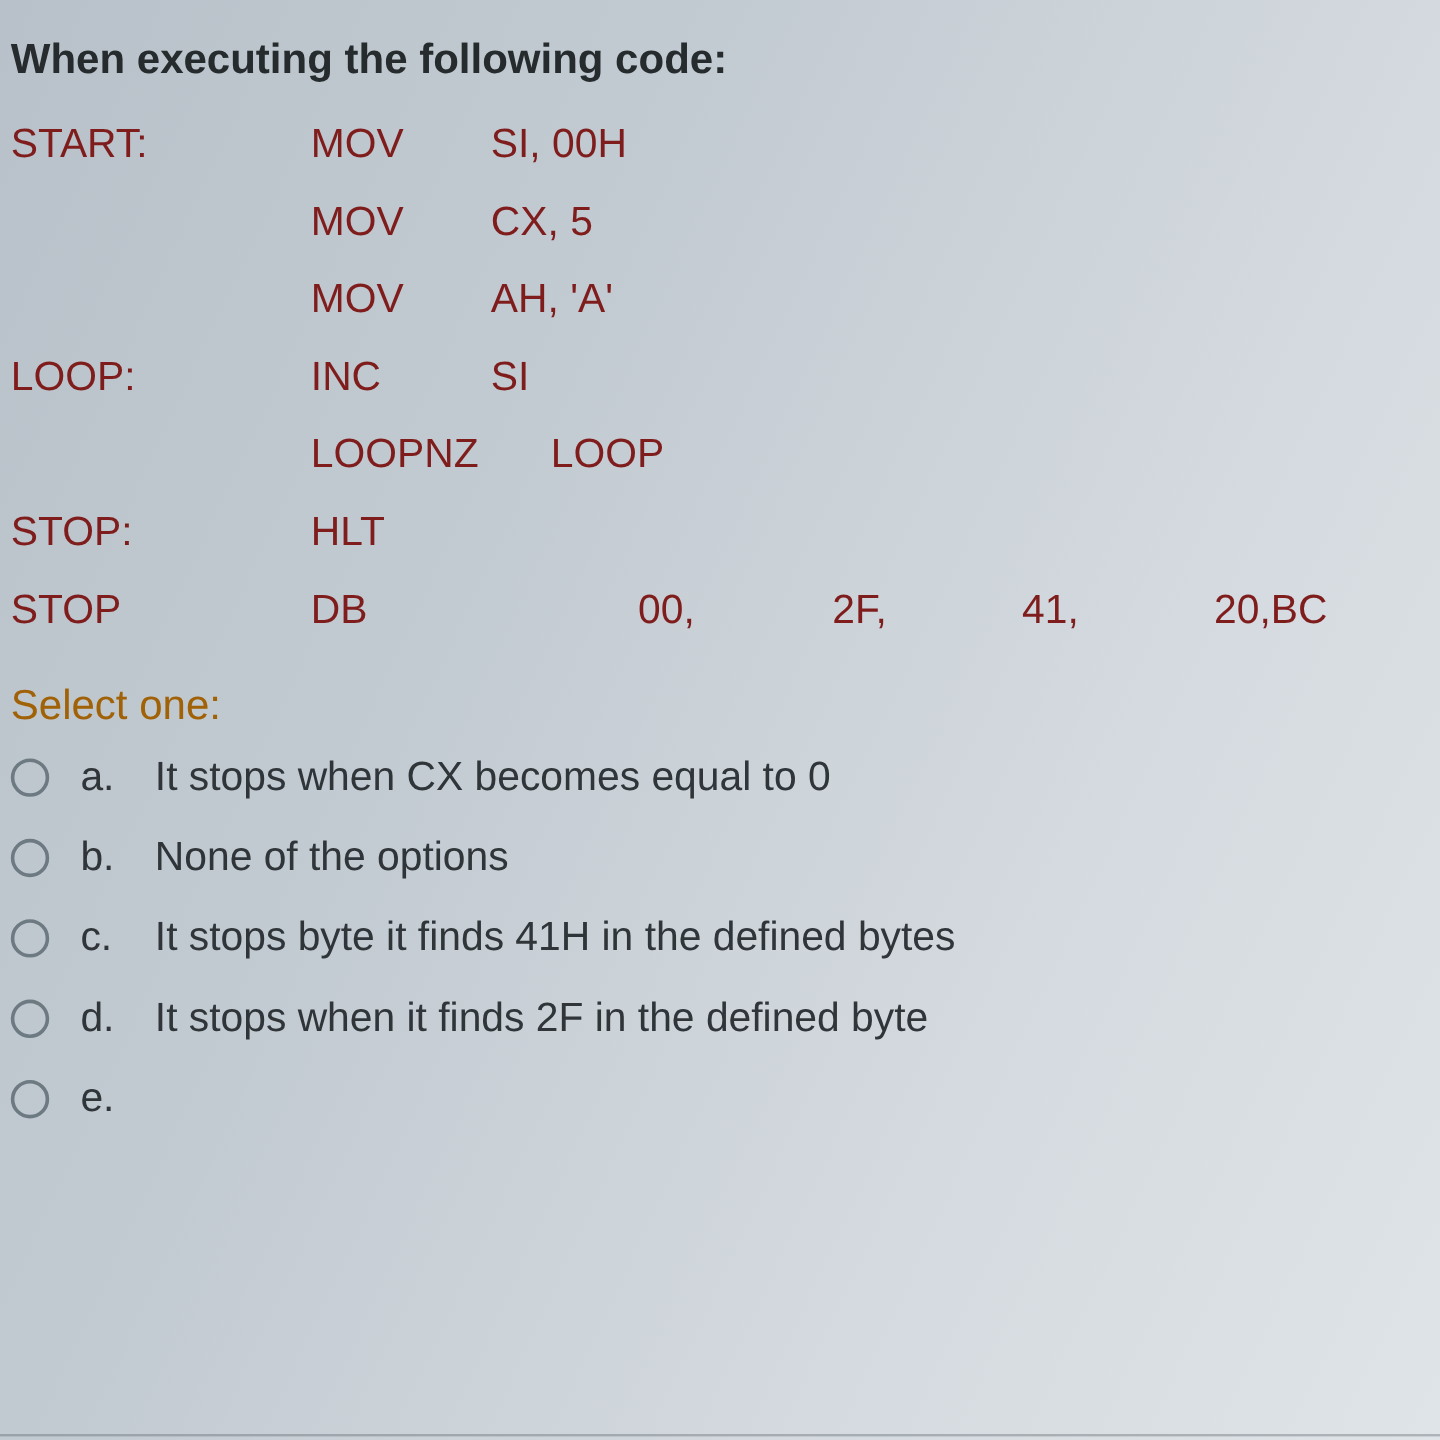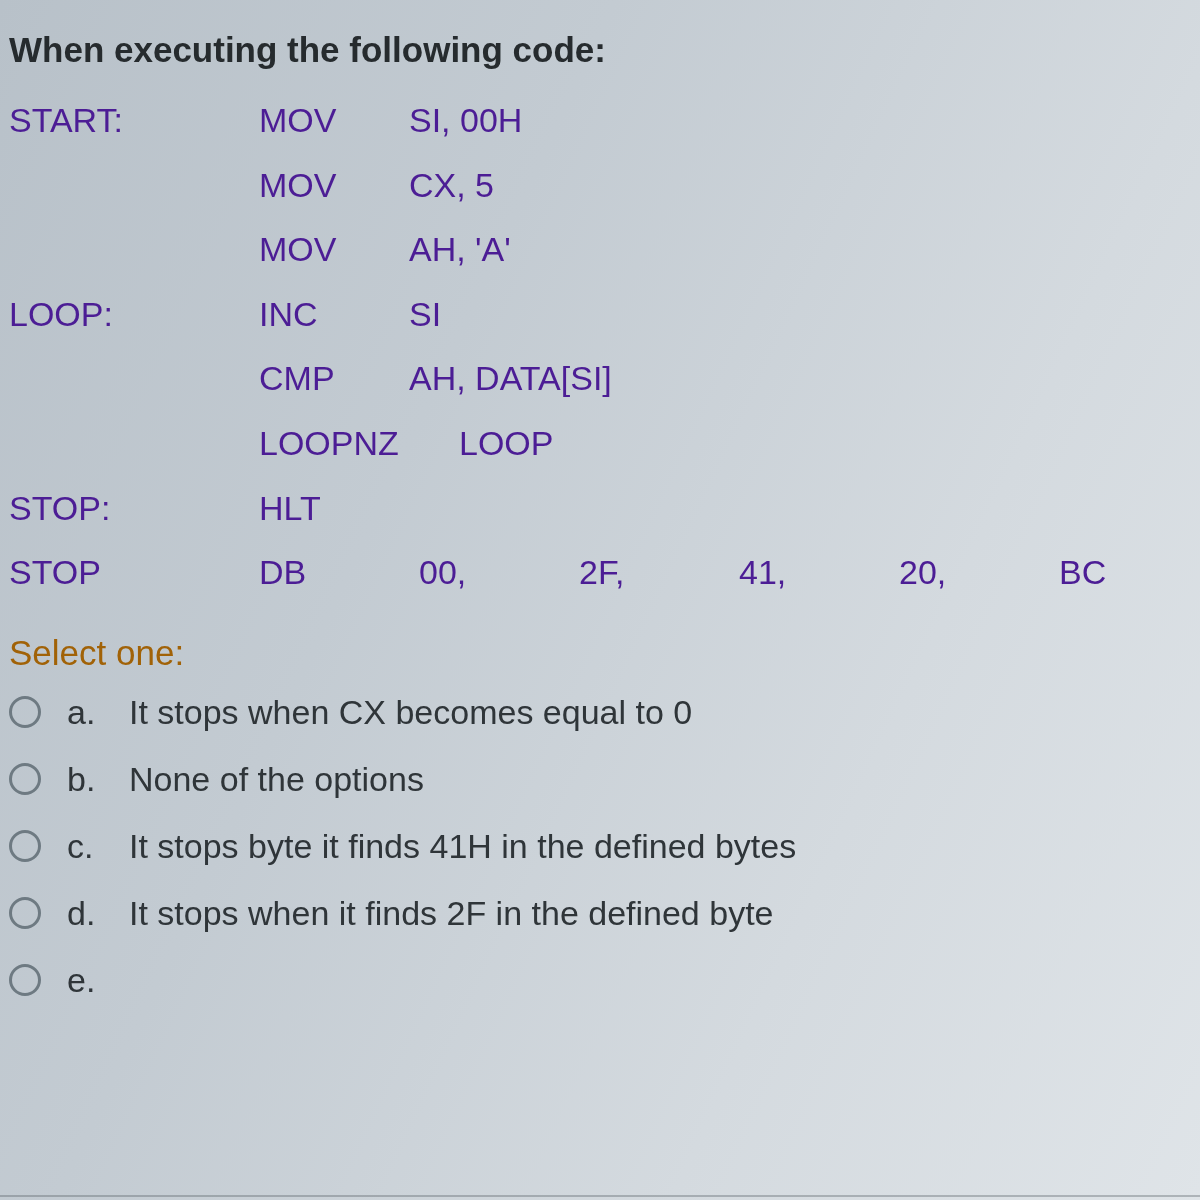--- a/index.html
+++ b/index.html
@@ -12,21 +12,21 @@
     padding:30px 24px 0 9px;
   }
   .prompt{
     font-size:35px;
     font-weight:bold;
     color:#262b2e;
     margin-bottom:18px;
   }
   .code-block{
     font-size:34px;
-    color:#4c1d95;
+    color:#7f1d1d;
     line-height:1.9;
     margin-bottom:28px;
   }
   .code-row{
     display:flex;
   }
   .label-col{
     width:250px;
     flex-shrink:0;
   }
@@ -35,21 +35,21 @@
     flex-shrink:0;
   }
   .operands{
     flex:1;
     display:flex;
     gap:0;
   }
   .data-row .operands span{
     display:inline-block;
   }
-  .data-val{width:160px;}
+  .data-val{width:160px;text-align:right;}
   .select{
     font-size:35px;
     color:#a16207;
     margin-bottom:20px;
   }
   .options{
     font-size:34px;
     color:#2f3539;
   }
   .option{
@@ -100,25 +100,20 @@
       <span class="mnemonic">MOV</span>
       <span class="operands">AH, 'A'</span>
     </div>
     <div class="code-row">
       <span class="label-col">LOOP:</span>
       <span class="mnemonic">INC</span>
       <span class="operands">SI</span>
     </div>
     <div class="code-row">
       <span class="label-col"></span>
-      <span class="mnemonic">CMP</span>
-      <span class="operands">AH, DATA[SI]</span>
-    </div>
-    <div class="code-row">
-      <span class="label-col"></span>
       <span class="mnemonic" style="width:200px">LOOPNZ</span>
       <span class="operands">LOOP</span>
     </div>
     <div class="code-row">
       <span class="label-col">STOP:</span>
       <span class="mnemonic">HLT</span>
       <span class="operands"></span>
     </div>
     <div class="code-row data-row">
       <span class="label-col">STOP</span>

